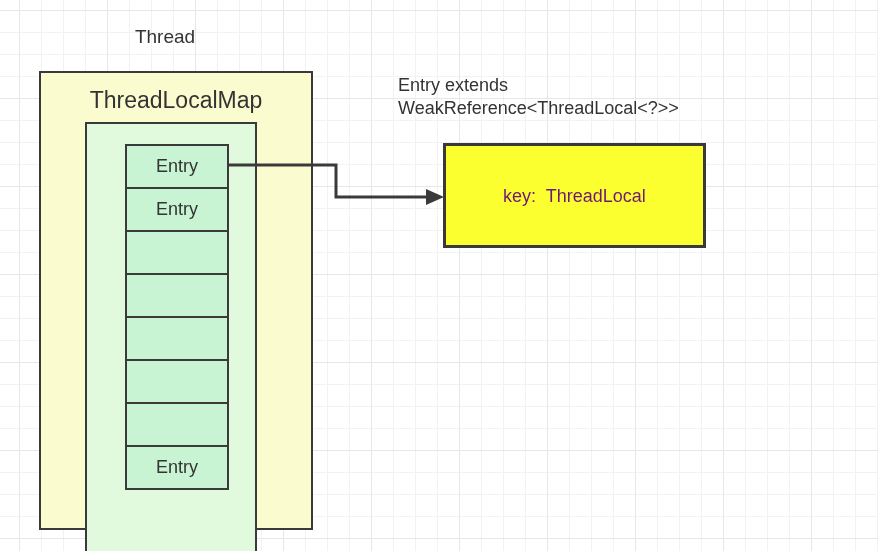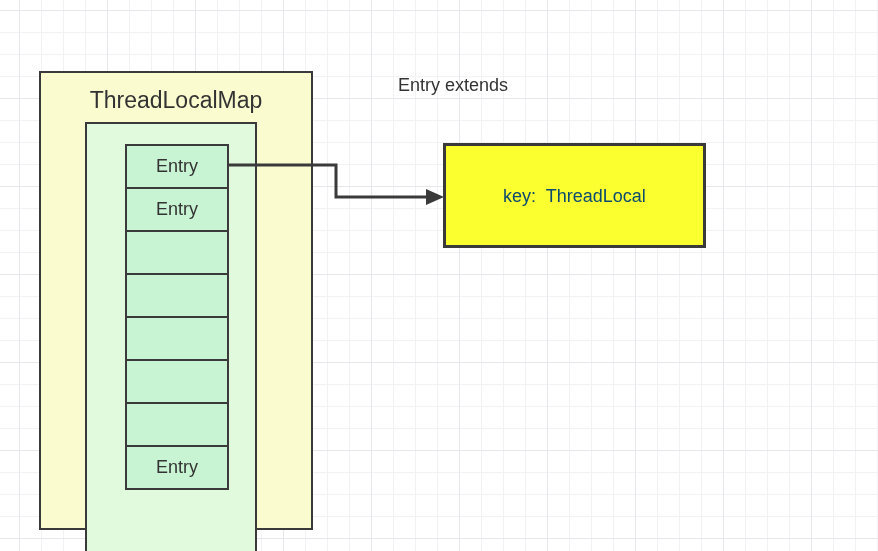--- a/index.html
+++ b/index.html
@@ -59,33 +59,34 @@
   .note{
     position:absolute;left:398px;top:74px;width:340px;
     font-size:18px;line-height:23px;color:#333;
   }
   .detail-box{
     position:absolute;left:443px;top:143px;width:263px;height:105px;
     box-sizing:border-box;
     background:#fbff2f;
     border:3px solid #3a3a3a;
     display:flex;flex-direction:column;align-items:center;justify-content:center;
-    font-size:18px;line-height:24px;color:#0c4a6e;
+    font-size:18px;line-height:24px;color:#701a75;
   }
   .pre{white-space:pre-wrap;}
   .arrow-svg{
     position:absolute;left:0;top:0;width:878px;height:551px;
     pointer-events:none;
   }
 </style>
 </head>
 <body>
 
 <div class="canvas">
 
+  <div class="thread-label">Thread</div>
 
   <div class="outer-box">
     <div class="outer-title">ThreadLocalMap</div>
     <div class="inner-box">
       <div class="stack">
         <div class="cell">
             <span>Entry</span>
           </div>
         <div class="cell">
             <span>Entry</span>
@@ -107,20 +108,21 @@
           </div>
         <div class="cell">
             <span>Entry</span>
           </div>
       </div>
     </div>
   </div>
 
   <div class="note">
     <div>Entry extends</div>
+    <div>WeakReference&lt;ThreadLocal&lt;?&gt;&gt;</div>
   </div>
 
   <div class="detail-box">
     <div class="pre">key:  ThreadLocal</div>
   </div>
 
   <svg class="arrow-svg" viewBox="0 0 878 551" xmlns="http://www.w3.org/2000/svg">
     <path d="M229 165 H336 V197 H426" fill="none" stroke="#3a3a3a" stroke-width="3"></path>
     <polygon points="426,189 444,197 426,205" fill="#3a3a3a"></polygon>
   </svg>

